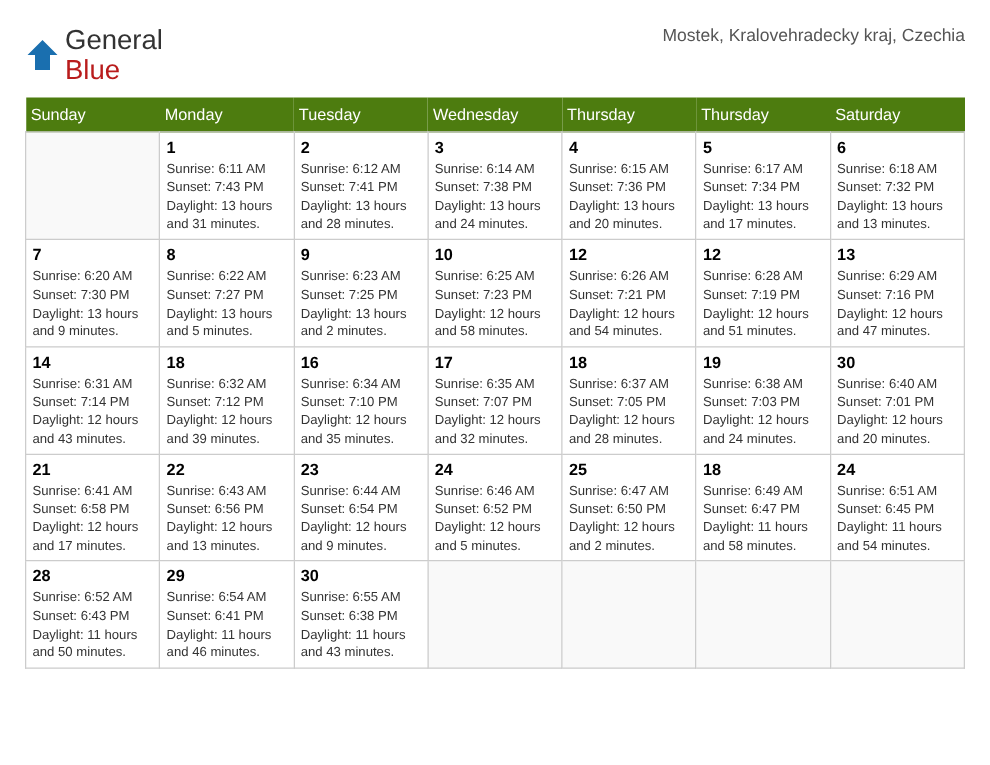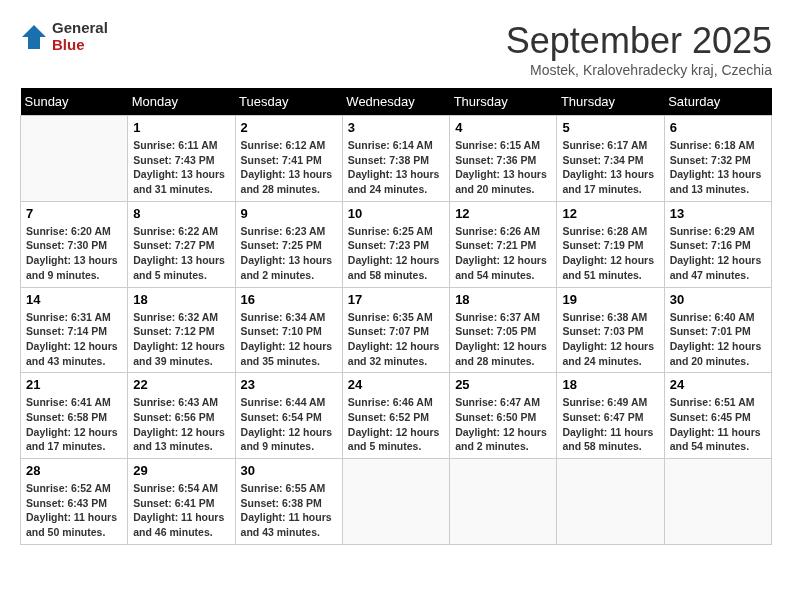--- a/index.html
+++ b/index.html
@@ -15,22 +15,22 @@
       align-items: flex-start;
       justify-content: space-between;
       margin-bottom: 10px;
     }
     .logo {
       display: flex;
       align-items: center;
       gap: 4px;
     }
     .logo-text {
-      font-size: 15px;
-      font-weight: bold;
+      font-size: 22px;
+      font-weight: normal;
       line-height: 1.1;
     }
     .logo-general { color: #333; }
     .logo-blue { color: #b91c1c; }
     .logo-icon {
       width: 28px;
       height: 28px;
     }
     .title-block {
       text-align: right;
@@ -43,21 +43,21 @@
     .location {
       font-size: 14px;
       color: #555;
     }
     table {
       width: 100%;
       border-collapse: collapse;
       font-size: 11px;
     }
     thead tr th {
-      background-color: #000000;
+      background-color: #4d7c0f;
       color: #fff;
       padding: 6px 4px;
       text-align: left;
       font-size: 13px;
       font-weight: normal;
     }
     tbody tr td {
       border: 1px solid #ccc;
       vertical-align: top;
       padding: 4px 5px;
@@ -67,21 +67,20 @@
     .day-num {
       font-weight: bold;
       font-size: 13px;
       margin-bottom: 3px;
       display: block;
     }
     .day-info {
       color: #333;
       line-height: 1.4;
       font-size: 10.5px;
-      font-weight: bold;
     }
     tbody tr td:empty, tbody tr td.empty {
       background: #f9f9f9;
     }
     tbody tr {
       height: 85px;
     }
   </style>
 </head>
 <body>
@@ -90,21 +89,20 @@
   <div class="logo">
     <svg class="logo-icon" viewBox="0 0 28 28">
       <polygon points="14,2 26,14 20,14 20,26 8,26 8,14 2,14" fill="#1a6faf"></polygon>
     </svg>
     <div class="logo-text">
       <span class="logo-general">General</span><br>
       <span class="logo-blue">Blue</span>
     </div>
   </div>
   <div class="title-block">
-    <div class="month-title">September 2025</div>
     <div class="location">Mostek, Kralovehradecky kraj, Czechia</div>
   </div>
 </div>
 
 <table>
   <thead>
     <tr>
 
     <th>Sunday</th>
         <th>Monday</th>

